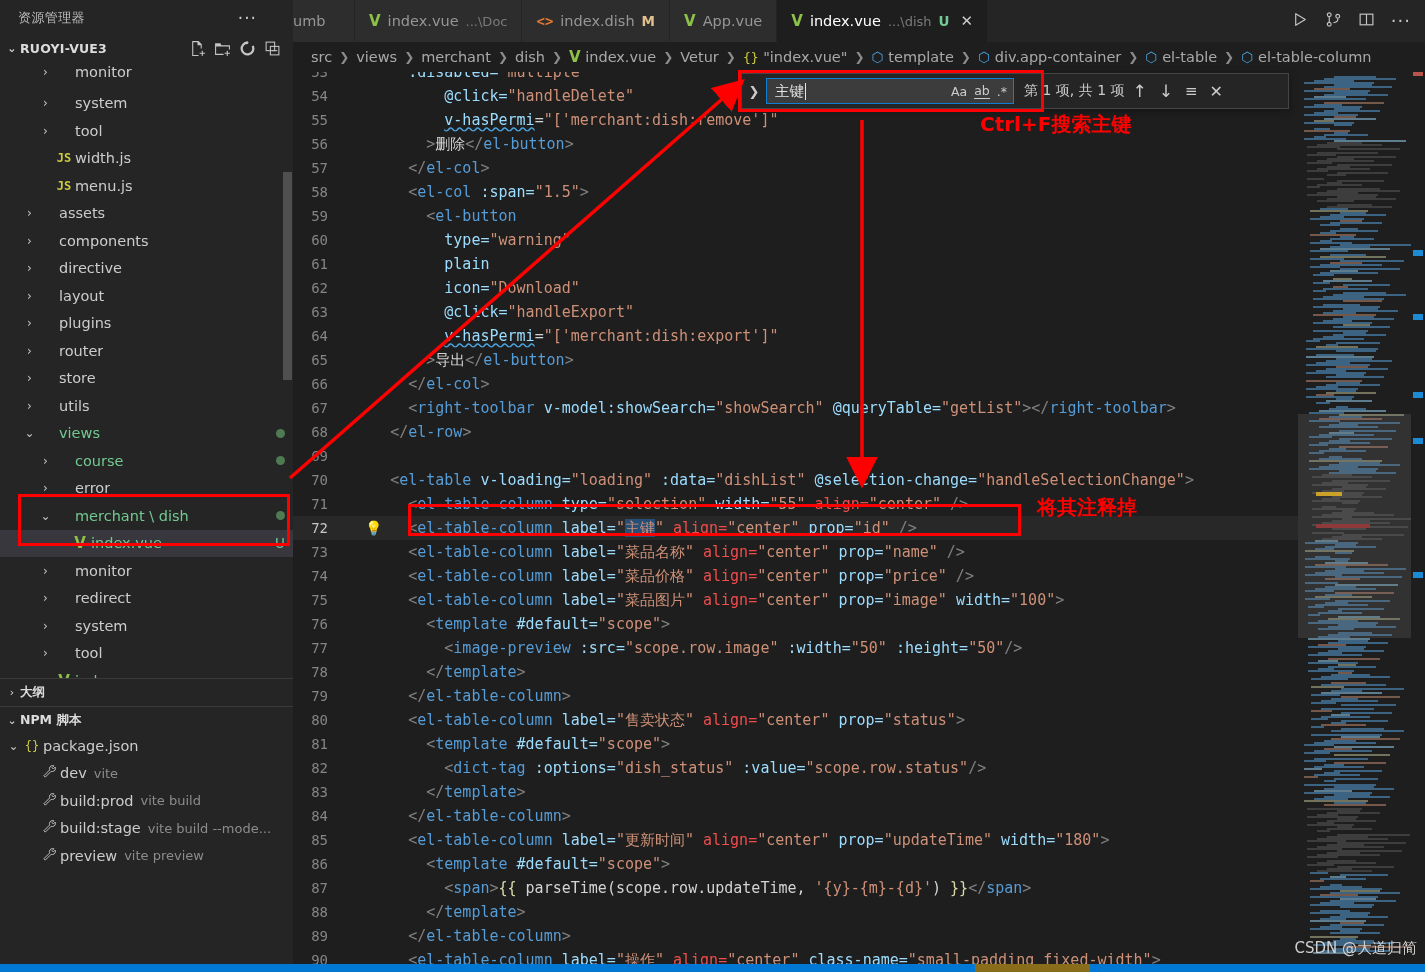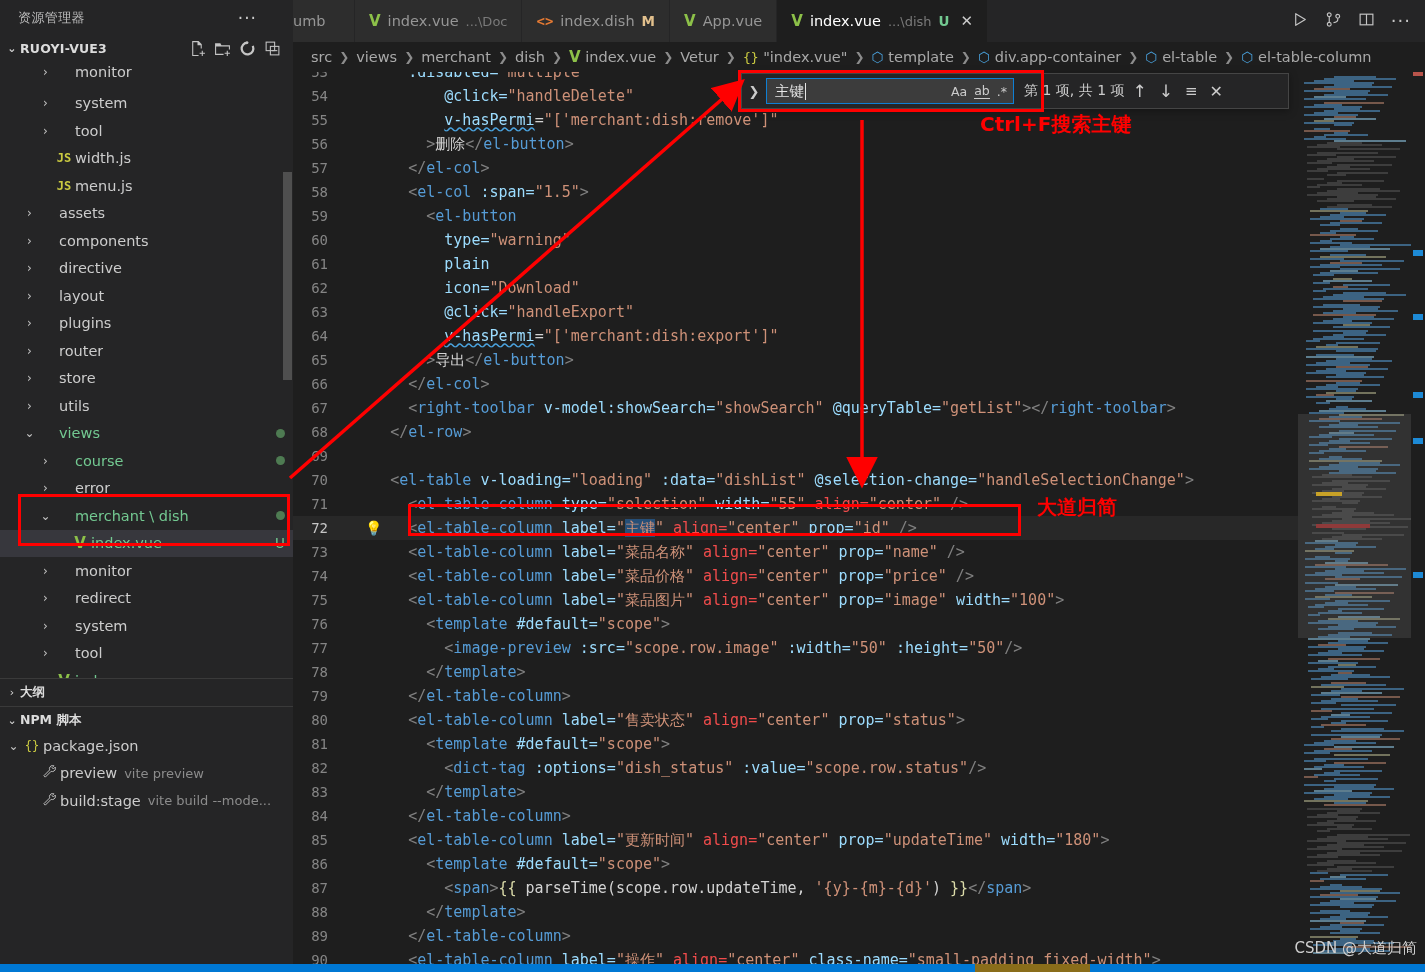--- a/index.html
+++ b/index.html
@@ -397,30 +397,46 @@
           <span style="display:inline-block;width:6px"></span>
           <span class="chev">⌄</span>
           <span class="ico brace-ico">{}</span>
           <span class="lbl">package.json</span>
         </div>
         <div class="row">
           <span style="display:inline-block;width:38px"></span>
           <span class="ico"><svg width="15" height="15" viewBox="0 0 16 16">
               <path d="M11.3 1.6a3.4 3.4 0 0 0-3.1 4.7L2 12.5l1.5 1.5 6.2-6.2a3.4 3.4 0 0 0 4.7-3.1c0-.5-.1-1-.3-1.4l-2 2-1.4-1.4 2-2c-.4-.2-.9-.3-1.4-.3z" fill="none" stroke="#c5c5c5" stroke-width="1"></path>
             </svg></span>
-          <span class="lbl">preview</span>
-          <span class="sub">vite preview</span>
+          <span class="lbl">dev</span>
+          <span class="sub">vite</span>
+        </div>
+        <div class="row">
+          <span style="display:inline-block;width:38px"></span>
+          <span class="ico"><svg width="15" height="15" viewBox="0 0 16 16">
+              <path d="M11.3 1.6a3.4 3.4 0 0 0-3.1 4.7L2 12.5l1.5 1.5 6.2-6.2a3.4 3.4 0 0 0 4.7-3.1c0-.5-.1-1-.3-1.4l-2 2-1.4-1.4 2-2c-.4-.2-.9-.3-1.4-.3z" fill="none" stroke="#c5c5c5" stroke-width="1"></path>
+            </svg></span>
+          <span class="lbl">build:prod</span>
+          <span class="sub">vite build</span>
         </div>
         <div class="row">
           <span style="display:inline-block;width:38px"></span>
           <span class="ico"><svg width="15" height="15" viewBox="0 0 16 16">
               <path d="M11.3 1.6a3.4 3.4 0 0 0-3.1 4.7L2 12.5l1.5 1.5 6.2-6.2a3.4 3.4 0 0 0 4.7-3.1c0-.5-.1-1-.3-1.4l-2 2-1.4-1.4 2-2c-.4-.2-.9-.3-1.4-.3z" fill="none" stroke="#c5c5c5" stroke-width="1"></path>
             </svg></span>
           <span class="lbl">build:stage</span>
           <span class="sub">vite build --mode...</span>
+        </div>
+        <div class="row">
+          <span style="display:inline-block;width:38px"></span>
+          <span class="ico"><svg width="15" height="15" viewBox="0 0 16 16">
+              <path d="M11.3 1.6a3.4 3.4 0 0 0-3.1 4.7L2 12.5l1.5 1.5 6.2-6.2a3.4 3.4 0 0 0 4.7-3.1c0-.5-.1-1-.3-1.4l-2 2-1.4-1.4 2-2c-.4-.2-.9-.3-1.4-.3z" fill="none" stroke="#c5c5c5" stroke-width="1"></path>
+            </svg></span>
+          <span class="lbl">preview</span>
+          <span class="sub">vite preview</span>
         </div>
       </div>
   </div>
 
   <div class="tabbar">
     <div id="tabs" style="display:flex">
         <div class="tab partial">
           <span>umb</span>
         </div>
         <div class="tab">
@@ -981,21 +997,21 @@
     </defs>
     <line x1="290" y1="478" x2="737" y2="86" stroke="#ff0000" stroke-width="3.5" marker-end="url(#ah)"></line>
     <line x1="862" y1="120" x2="862" y2="478" stroke="#ff0000" stroke-width="3.5" marker-end="url(#ah)"></line>
   </svg>
 
   <div id="annos">
       <div class="anno-box" style="left:738px;top:70px;width:306px;height:42px;"></div>
       <div class="anno-box" style="left:408px;top:504px;width:613px;height:32px;"></div>
       <div class="anno-box" style="left:18px;top:494px;width:272px;height:52px;"></div>
       <div class="anno-text" style="left:980px;top:111px;font-size:20px;">Ctrl+F搜索主键</div>
-      <div class="anno-text" style="left:1037px;top:494px;font-size:20px;">大道归简</div>
+      <div class="anno-text" style="left:1037px;top:494px;font-size:20px;">将其注释掉</div>
     </div>
 
   <div class="watermark">CSDN @大道归简</div>
 
   <div class="statusbar">
     <div class="left-ph"></div>
     <div class="mark"></div>
   </div>
 </div>
 

